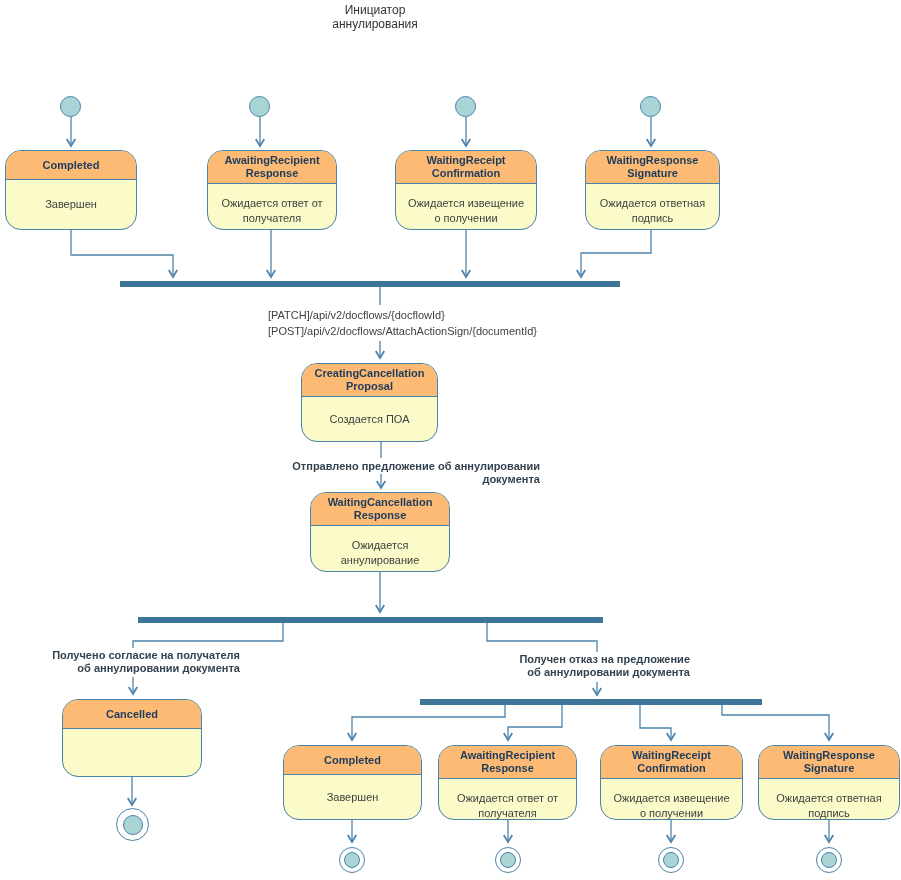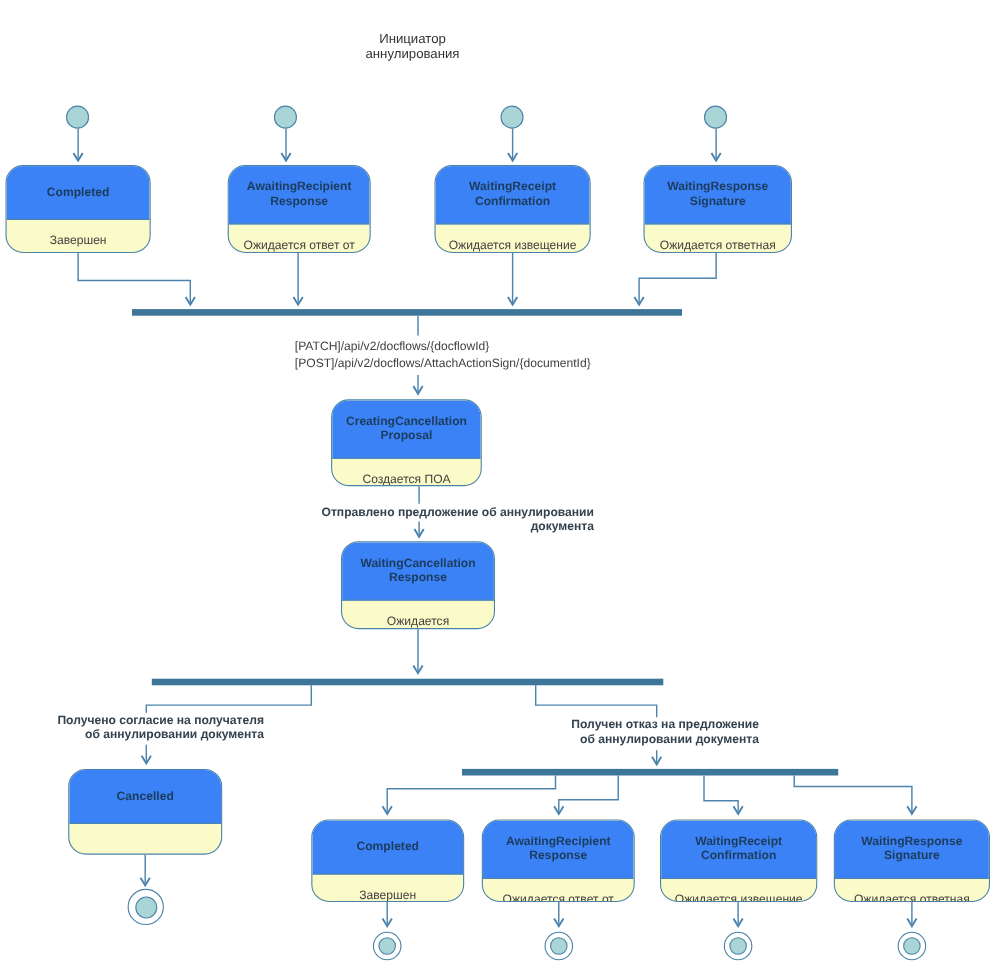--- a/index.html
+++ b/index.html
@@ -4,32 +4,32 @@
 <style>
   html,body{margin:0;padding:0;background:#ffffff;}
   #canvas{
     position:relative;width:901px;height:880px;background:#ffffff;
     font-family:"Liberation Sans",sans-serif;overflow:hidden;
   }
   #connector-layer{position:absolute;left:0;top:0;pointer-events:none;}
 
   .diagram-title{
     position:absolute;text-align:center;font-size:12px;line-height:14px;
-    color:#333333;white-space:pre-line;margin-top:25px;
+    color:#333333;white-space:pre-line;
   }
   .state{
     position:absolute;border:1.5px solid #4a82a8;border-radius:16px;
     background:#fbfbc9;display:flex;flex-direction:column;overflow:hidden;
     box-sizing:border-box;
   }
   .state-header{
-    background:#3b82f6;border-bottom:1.5px solid #4a82a8;color:#1c3c5e;
+    background:#fdba74;border-bottom:1.5px solid #4a82a8;color:#1c3c5e;
     font-weight:bold;font-size:11px;line-height:13px;text-align:center;
     display:flex;align-items:center;justify-content:center;
-    padding:13px 4px;min-height:22px;white-space:pre-line;flex:0 0 auto;
+    padding:3px 4px;min-height:22px;white-space:pre-line;flex:0 0 auto;
   }
   .state-body{
     flex:1;display:flex;align-items:center;justify-content:center;
     text-align:center;color:#404040;font-size:11px;line-height:15px;
     white-space:pre-line;padding:12px 4px;
   }
   .initial-node{
     position:absolute;width:21px;height:21px;border-radius:50%;
     background:#a9d5d6;border:1.5px solid #4a82a8;box-sizing:border-box;
   }

